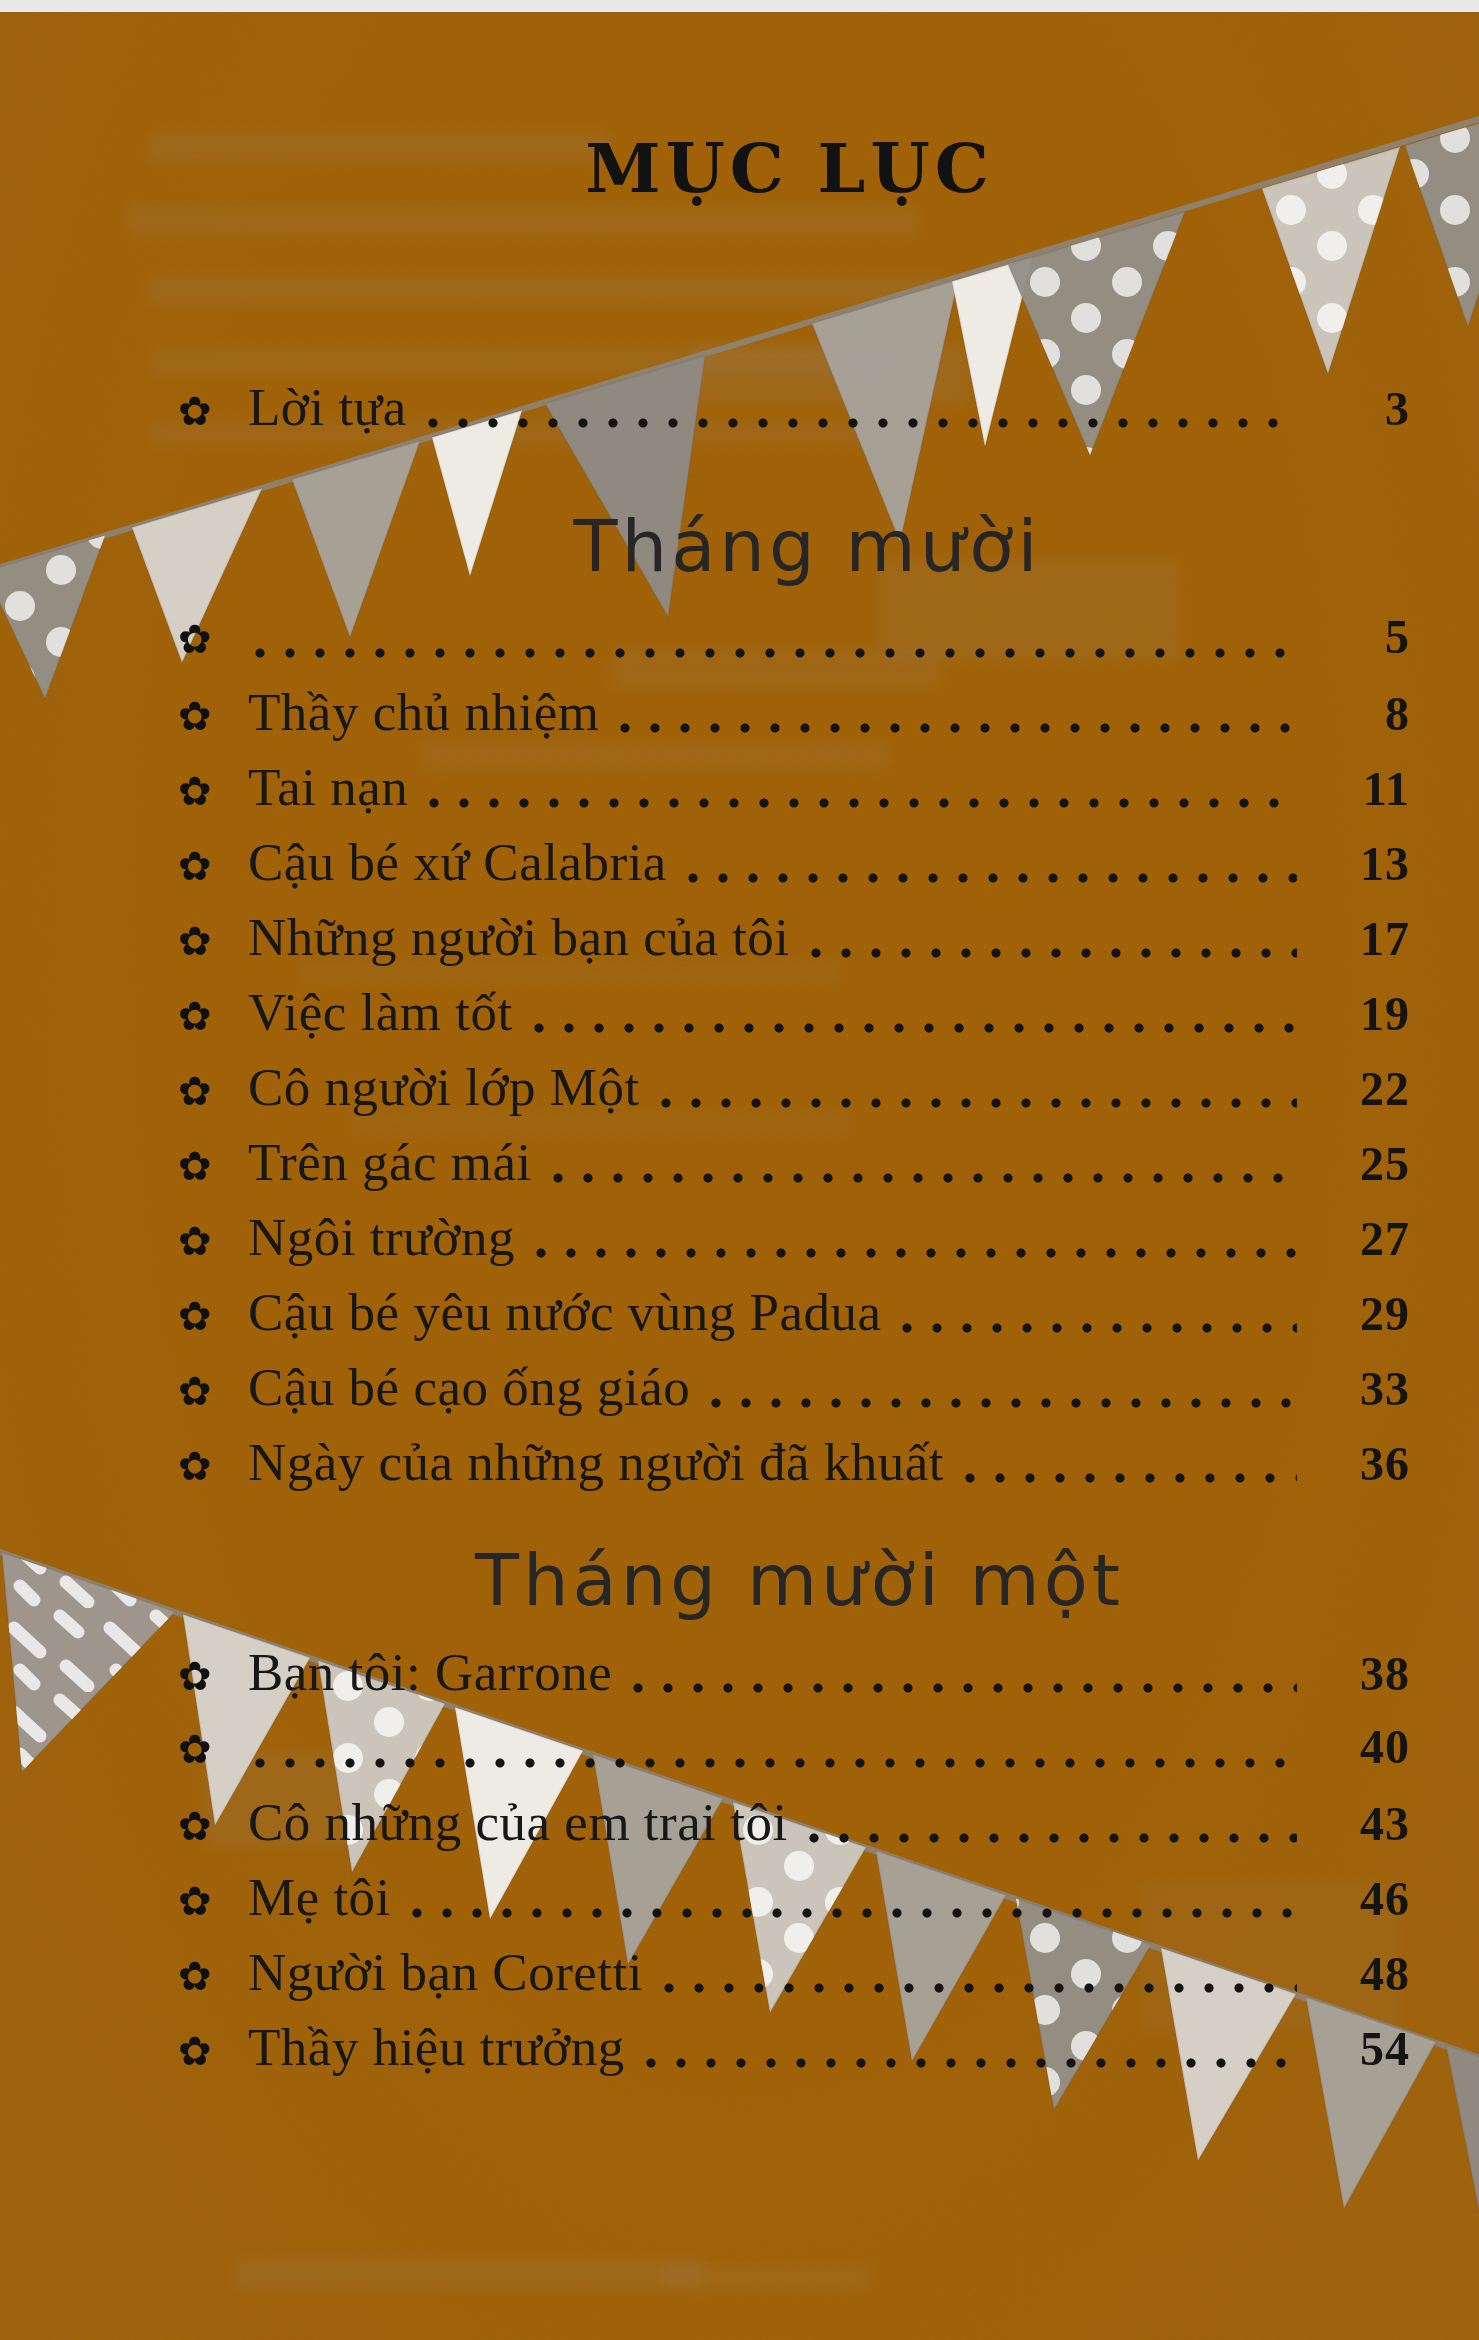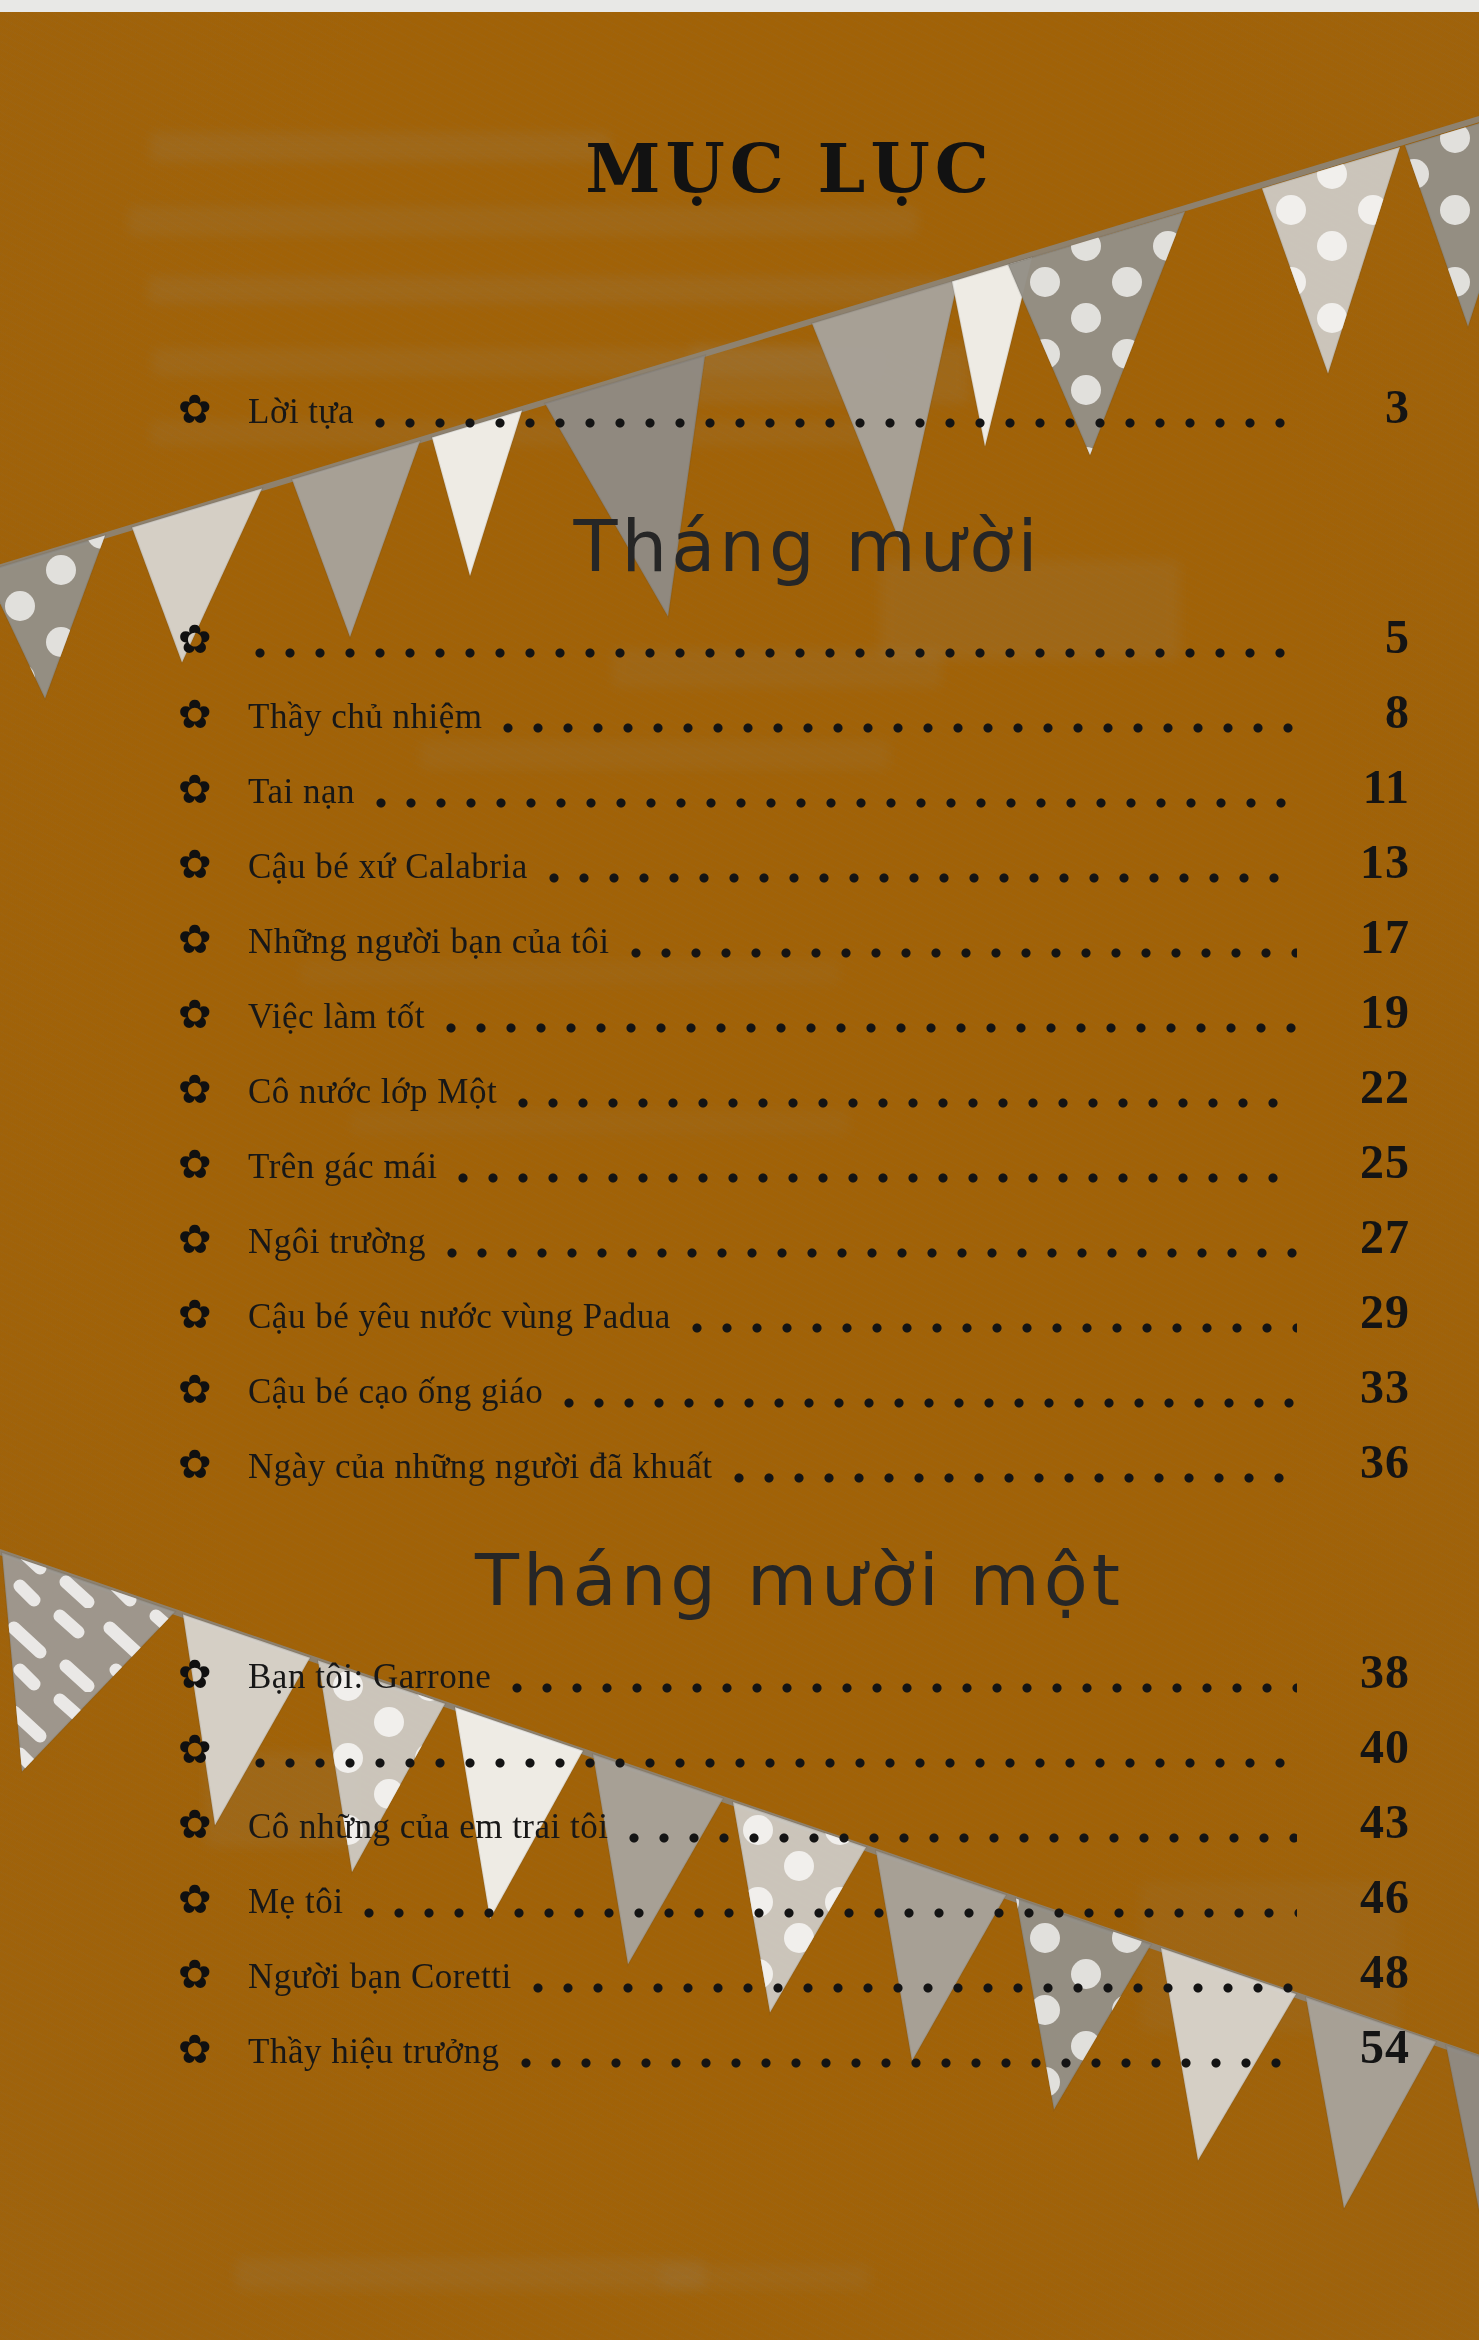--- a/index.html
+++ b/index.html
@@ -42,21 +42,21 @@
 
   .row{
     position:absolute;left:178px;width:1232px;height:64px;
     display:flex;align-items:baseline;white-space:nowrap;
   }
   .bullet{
     font-family:"DejaVu Sans", sans-serif;
     flex:0 0 70px;font-size:40px;line-height:64px;color:#101010;
   }
   .label{
-    font-size:35px;line-height:64px;color:#171717;
+    font-size:53px;line-height:64px;color:#171717;
     margin-right:14px;letter-spacing:0.5px;
   }
   .leader{
     flex:1;align-self:flex-end;height:12px;margin:0 18px 10px 6px;
     background-image:radial-gradient(circle at 6px 6px, #141414 4.1px, rgba(0,0,0,0) 5px);
     background-size:30px 12px;background-repeat:repeat-x;
   }
   .num{
     flex:0 0 95px;text-align:right;
     font-size:48px;font-weight:bold;line-height:64px;color:#141414;
@@ -178,21 +178,21 @@
           <span class="num">17</span>
         </div>
         <div class="row" style="top: 968px;">
           <span class="bullet">✿</span>
           <span class="label">Việc làm tốt</span>
           <span class="leader"></span>
           <span class="num">19</span>
         </div>
         <div class="row" style="top: 1043px;">
           <span class="bullet">✿</span>
-          <span class="label">Cô nước lớp Một</span>
+          <span class="label">Cô người lớp Một</span>
           <span class="leader"></span>
           <span class="num">22</span>
         </div>
         <div class="row" style="top: 1118px;">
           <span class="bullet">✿</span>
           <span class="label">Trên gác mái</span>
           <span class="leader"></span>
           <span class="num">25</span>
         </div>
         <div class="row" style="top: 1193px;">

